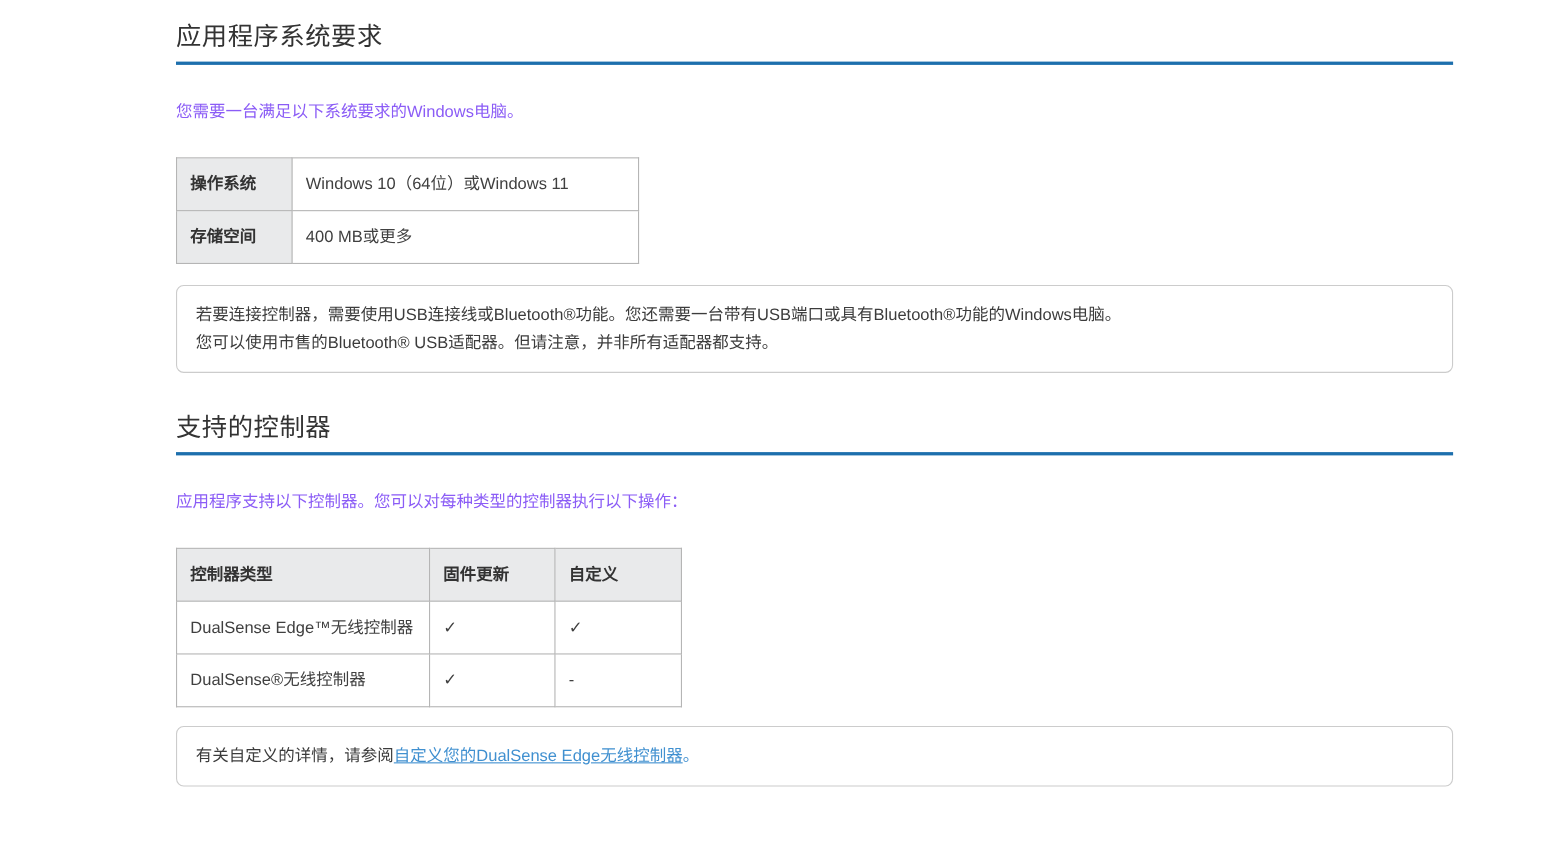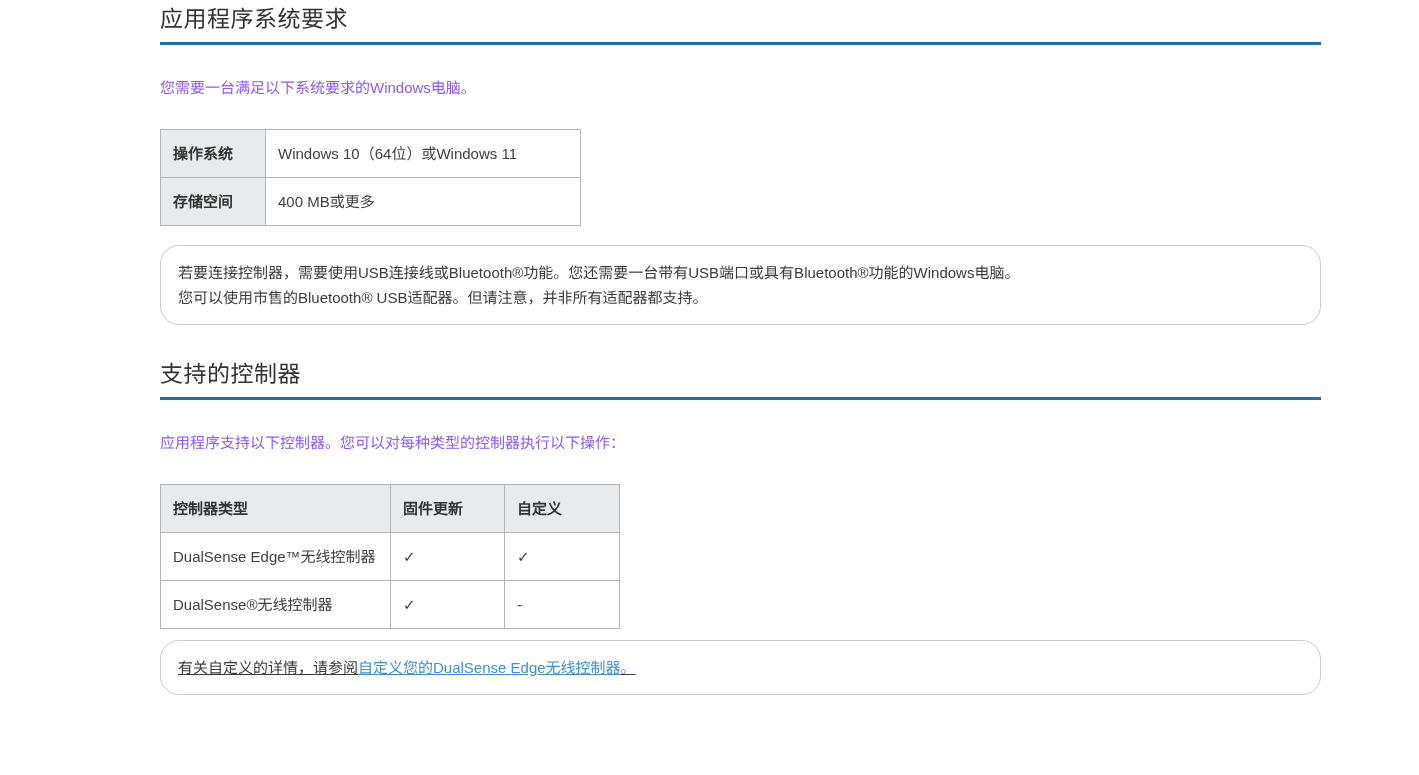--- a/index.html
+++ b/index.html
@@ -10,20 +10,21 @@
   }
   .page {
     width: 1419px;
     height: 775px;
     background: #fff;
     overflow: hidden;
   }
   .content {
     width: 1161px;
     margin-left: 160px;
+    padding-top: 14px;
   }
   h2.section-heading {
     font-size: 23px;
     font-weight: 400;
     color: #333333;
     letter-spacing: 0.5px;
     padding-bottom: 8px;
     border-bottom: 3px solid #1d6fad;
   }
   .section-2 h2.section-heading { margin-top: 30px; }
@@ -56,28 +57,28 @@
   
   .spec-table th { width: 105px; }
   .spec-table td { width: 315px; }
   
   .controllers-table th.col-type,  .controllers-table td.col-type  { width: 230px; }
   .controllers-table th.col-fw,    .controllers-table td.col-fw    { width: 114px; }
   .controllers-table th.col-cust,  .controllers-table td.col-cust  { width: 115px; }
   .note-box {
     margin-top: 19px;
     border: 1px solid #cccccc;
-    border-radius: 19px;
+    border-radius: 7px;
     padding: 14px 17px;
     font-size: 15px;
     line-height: 25px;
     color: #3c3c3c;
     background: #ffffff;
   }
-  .note-box-2 { margin-top: 11px; line-height: 21px; padding: 16px 17px; text-decoration: underline; }
+  .note-box-2 { margin-top: 17px; line-height: 21px; padding: 16px 17px; }
   a.doc-link {
     color: #4090d0;
     text-decoration: underline;
     cursor: pointer;
   }
   .link-suffix { color: #4090d0; }
 </style>
 </head>
 <body>
 

